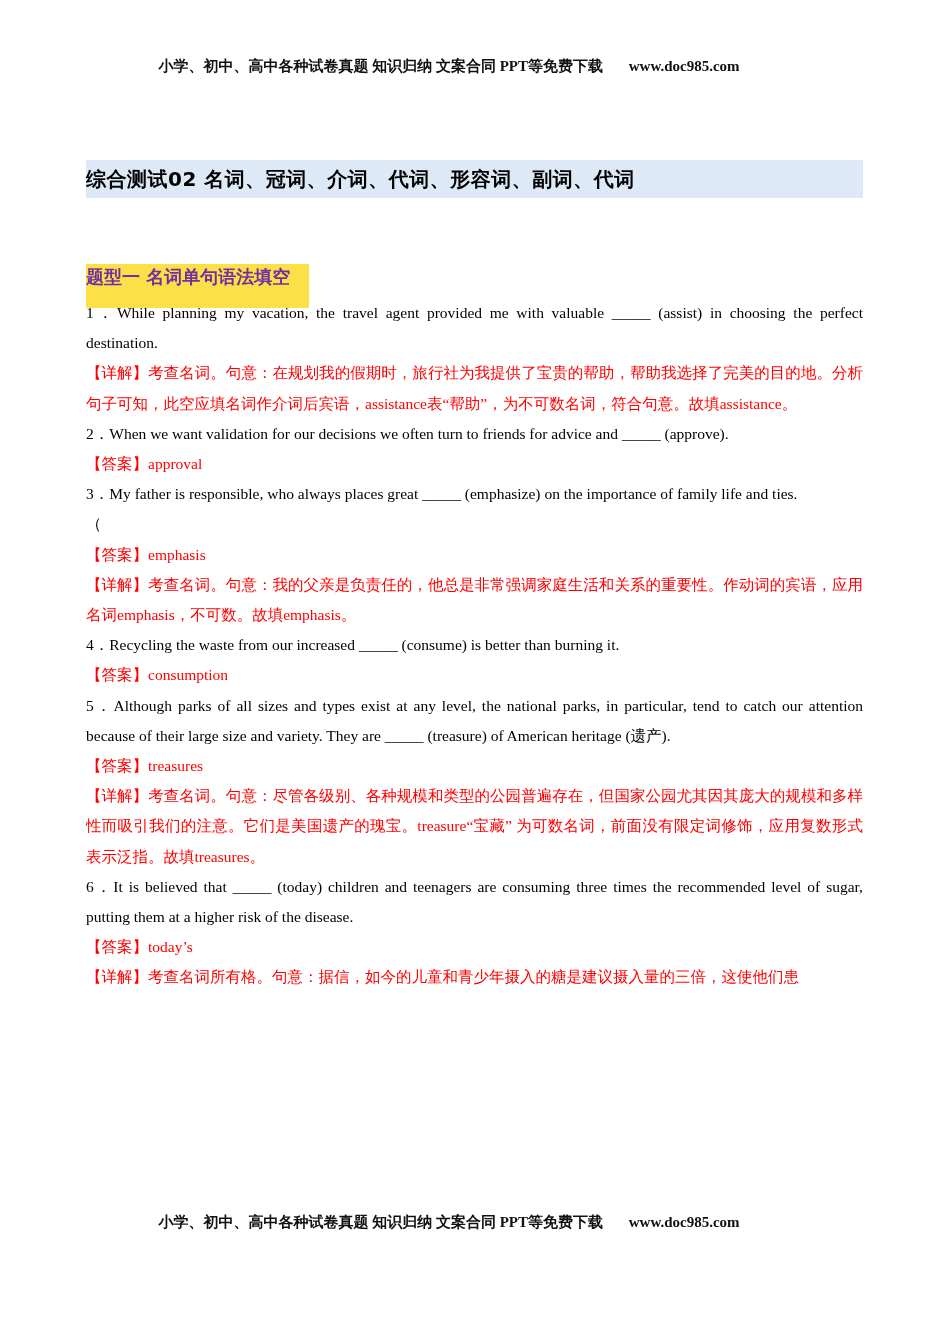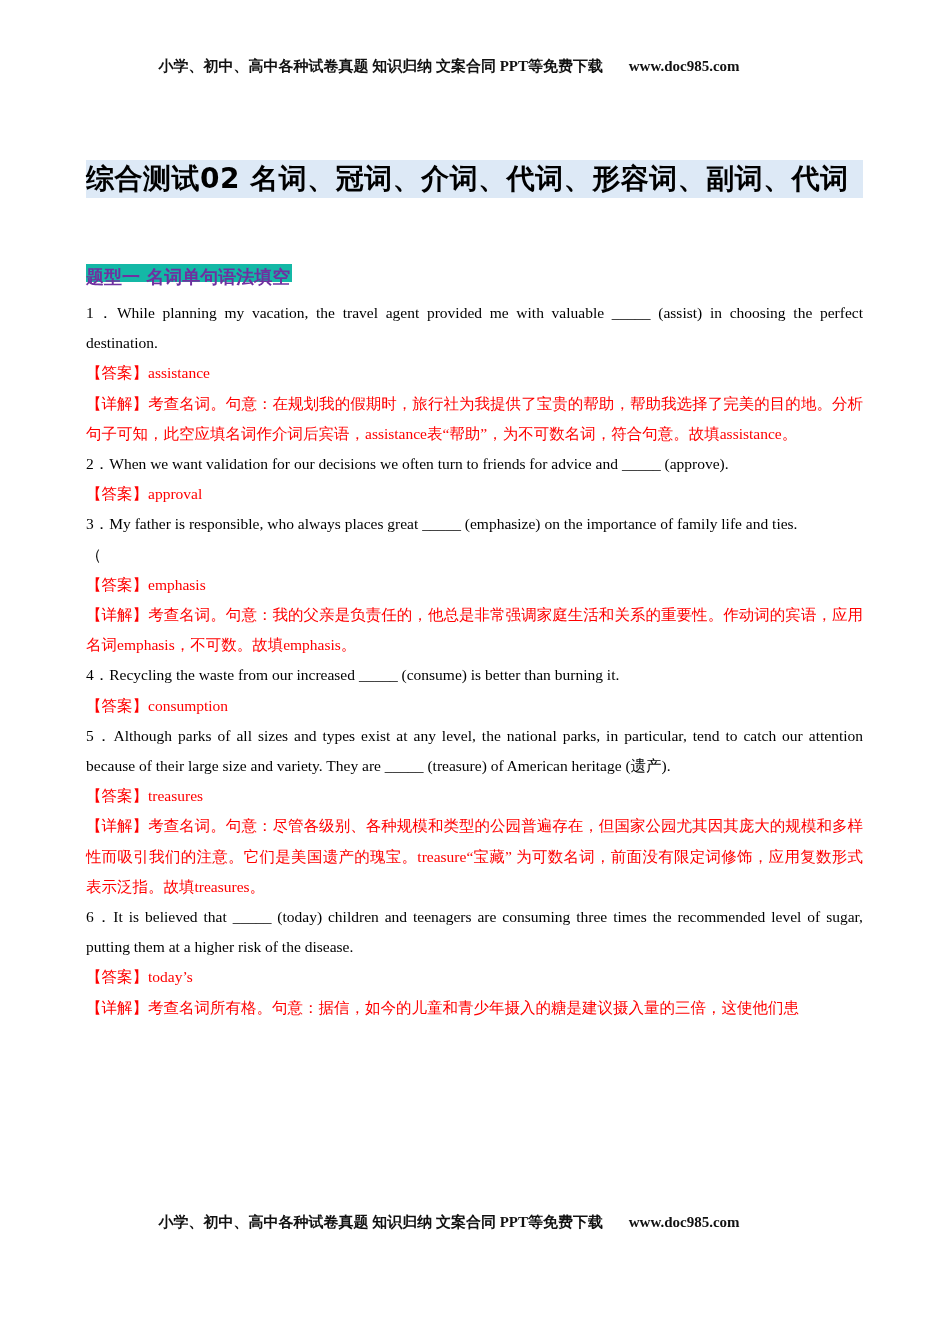--- a/index.html
+++ b/index.html
@@ -12,28 +12,28 @@
     position: absolute; left: 0; width: 898px; text-align: center;
     font-size: 15px; color: #111; font-weight: bold;
   }
   .page-header { top: 57px; }
   .page-footer { top: 1213px; }
   .page-header .site, .page-footer .site { margin-left: 22px; }
   .doc-title {
     position: absolute; left: 86px; top: 160px; width: 777px; height: 38px;
     background: #dde9f6;
     font-family: "DejaVu Sans", "Liberation Sans", sans-serif;
-    font-weight: bold; font-size: 28px; line-height: 38px;
+    font-weight: bold; font-size: 20px; line-height: 38px;
     letter-spacing: 0.5px; white-space: nowrap;
   }
   .section-heading {
-    position: absolute; left: 86px; top: 264px; height: 18px;
-    background: #14b8a6; color: #7030a0;
+    position: absolute; left: 86px; top: 264px; height: 44px;
+    background: #fde047; color: #7030a0;
     font-family: "DejaVu Sans", "Liberation Sans", sans-serif;
-    font-weight: bold; font-size: 18px; line-height: 26px; padding-right: 2px;
+    font-weight: bold; font-size: 18px; line-height: 26px; padding-right: 19px;
     white-space: nowrap;
   }
   .content {
     position: absolute; left: 86px; top: 298px; width: 777px;
     font-size: 15.5px; line-height: 30.2px;
   }
   .q { color: #000; text-align: justify; font-family: Liberation Serif, serif; }
   .ans, .exp { color: #ff0000; }
   .exp { text-align: justify; }
 </style>
@@ -45,21 +45,20 @@
   <span class="site">www.doc985.com</span>
 </div>
 
 <div class="doc-title">综合测试02  名词、冠词、介词、代词、形容词、副词、代词</div>
 
 <div class="section-heading">题型一   名词单句语法填空</div>
 
 <div class="content">
   <div>
     <div class="q">1．While planning my vacation, the travel agent provided me with valuable _____ (assist) in choosing the perfect destination.</div>
-    <div class="ans">【答案】assistance</div>
     <div class="exp">【详解】考查名词。句意：在规划我的假期时，旅行社为我提供了宝贵的帮助，帮助我选择了完美的目的地。分析句子可知，此空应填名词作介词后宾语，assistance表“帮助”，为不可数名词，符合句意。故填assistance。</div>
   </div>
   <div>
     <div class="q">2．When we want validation for our decisions we often turn to friends for advice and _____ (approve).</div>
     <div class="ans">【答案】approval</div>
   </div>
   <div>
     <div class="q">3．My father is responsible, who always places great _____ (emphasize) on the importance of family life and ties.</div>
     <div class="q">（</div>
     <div class="ans">【答案】emphasis</div>

